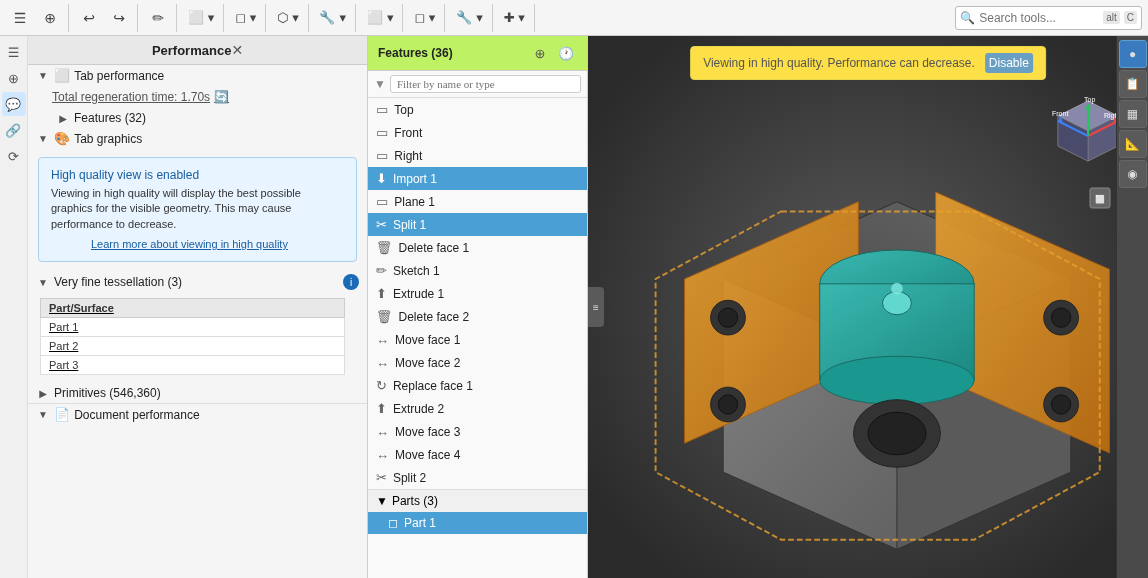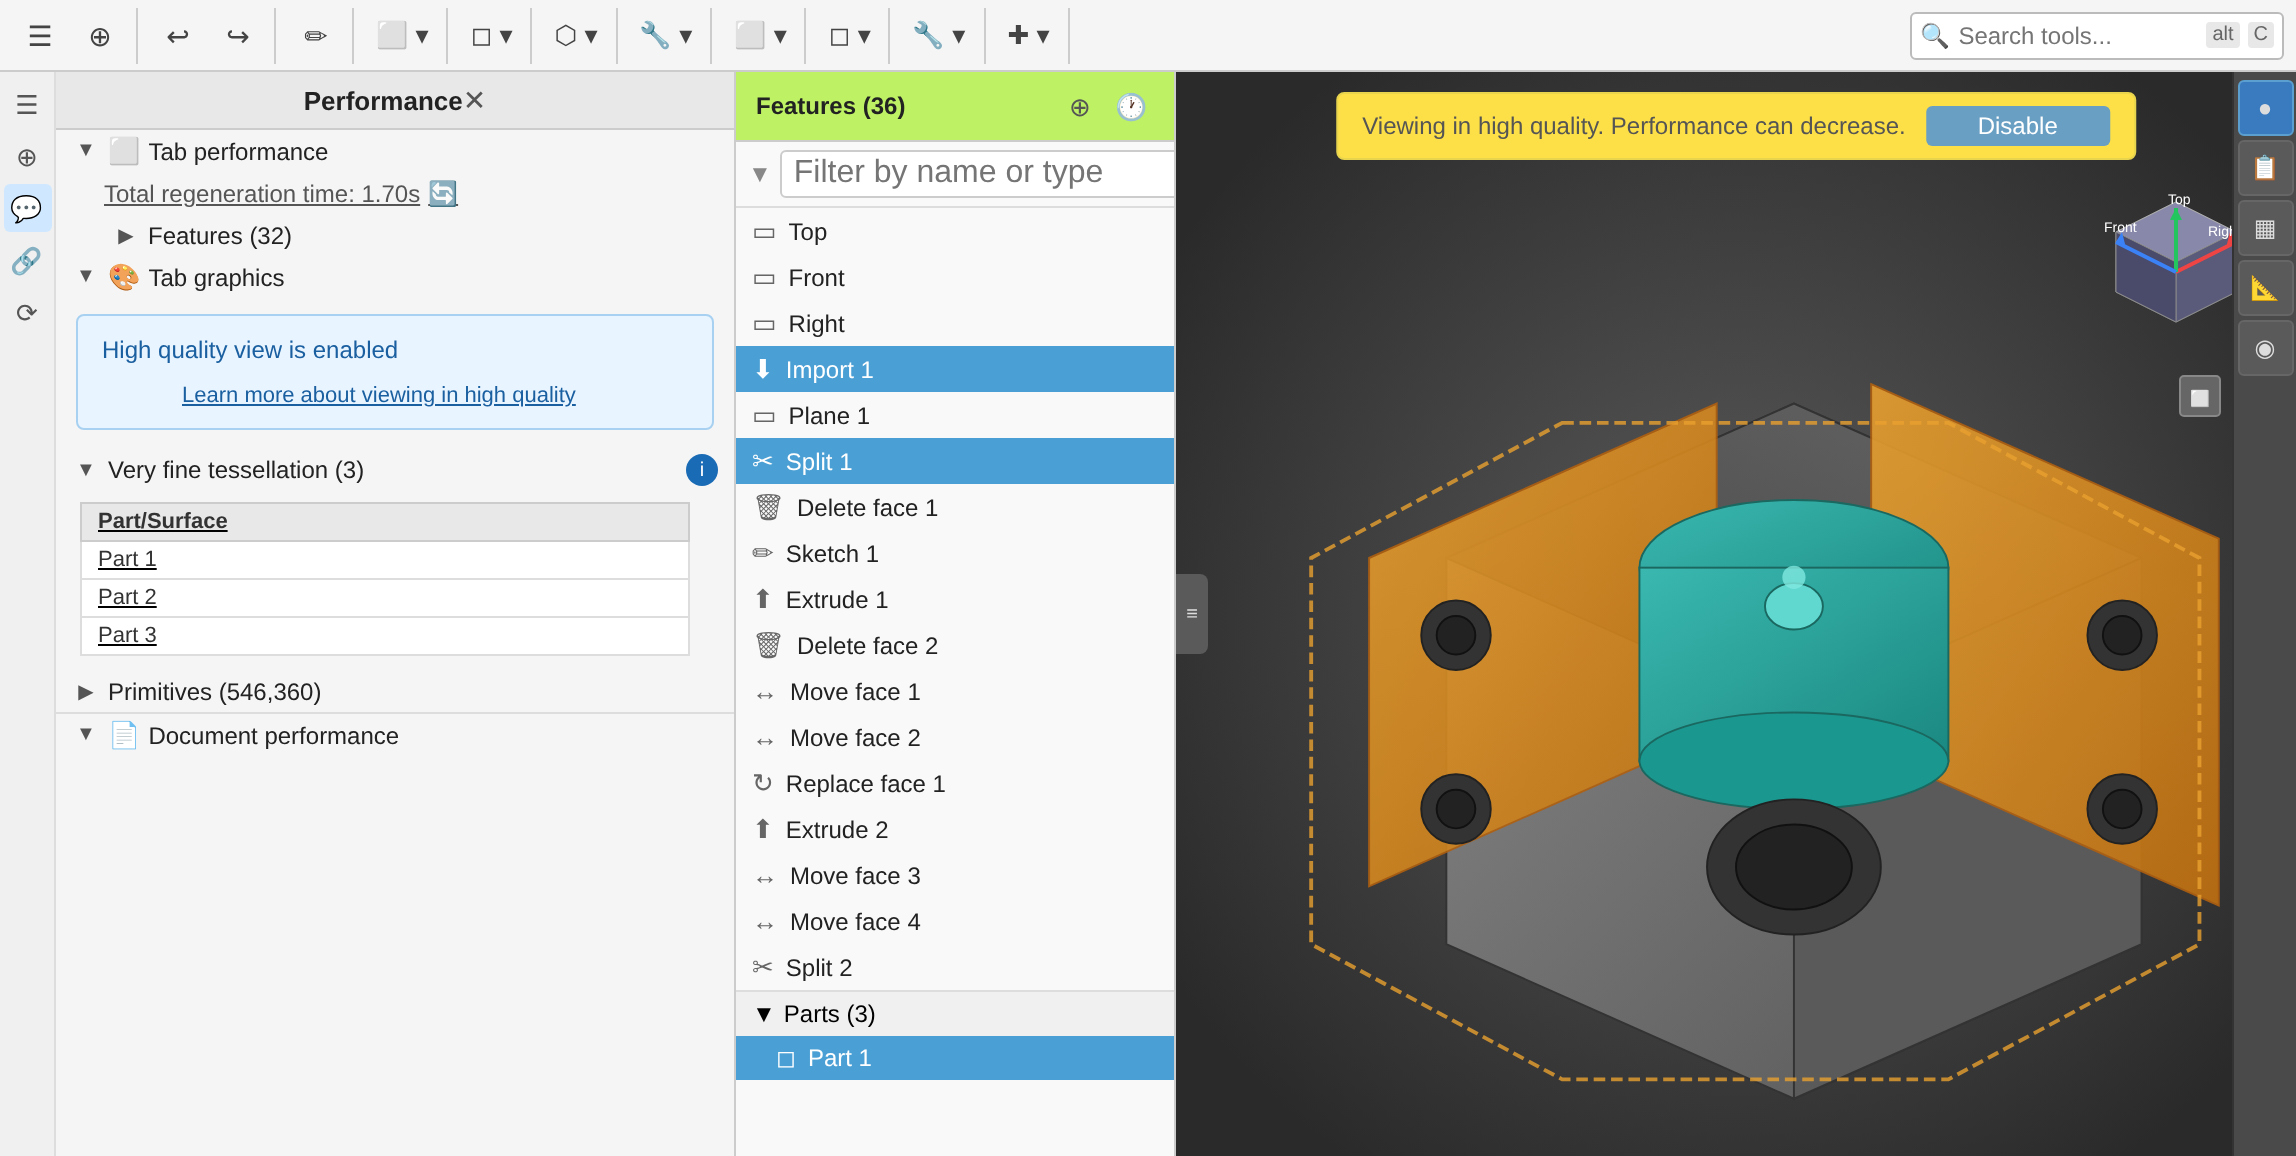--- a/index.html
+++ b/index.html
@@ -287,22 +287,23 @@
       display: flex;
       align-items: center;
       gap: 4px;
       border-bottom: 1px solid #ddd;
     }
     .filter-input {
       flex: 1;
       border: 1px solid #ccc;
       border-radius: 3px;
       padding: 2px 6px;
-      font-size: 16px;
+      font-size: 11px;
       outline: none;
+      font-family: Liberation Serif, serif;
     }
     .filter-icon { font-size: 12px; color: #888; }
 
     
     .feature-list {
       flex: 1;
       overflow-y: auto;
     }
     .feature-item {
       display: flex;
@@ -368,21 +369,21 @@
       font-size: 12px;
       color: #555;
       z-index: 10;
       white-space: nowrap;
     }
     .notif-disable-btn {
       background: #6a9fc4;
       color: white;
       border: none;
       border-radius: 3px;
-      padding: 3px 26px;
+      padding: 3px 4px;
       cursor: pointer;
       font-size: 12px;
     }
 
     
     .viewport-canvas {
       width: 100%;
       height: 100%;
     }
 
@@ -527,20 +528,21 @@
 
       <div class="tree-section">
         <div class="tree-row">
           <span class="tree-expand">▼</span>
           <span class="tree-icon">🎨</span>
           <span class="tree-label">Tab graphics</span>
         </div>
 
         <div class="info-box">
           <div class="info-box-title">High quality view is enabled</div>
+          <div class="info-box-text">Viewing in high quality will display the best possible graphics for the visible geometry. This may cause performance to decrease.</div>
           <a class="info-box-link">Learn more about viewing in high quality</a>
         </div>
       </div>
 
       <div class="tree-section">
         <div class="tess-header">
           <span class="tree-expand">▼</span>
           <span class="tree-label">Very fine tessellation (3)</span>
           <div class="info-btn">i</div>
         </div>

